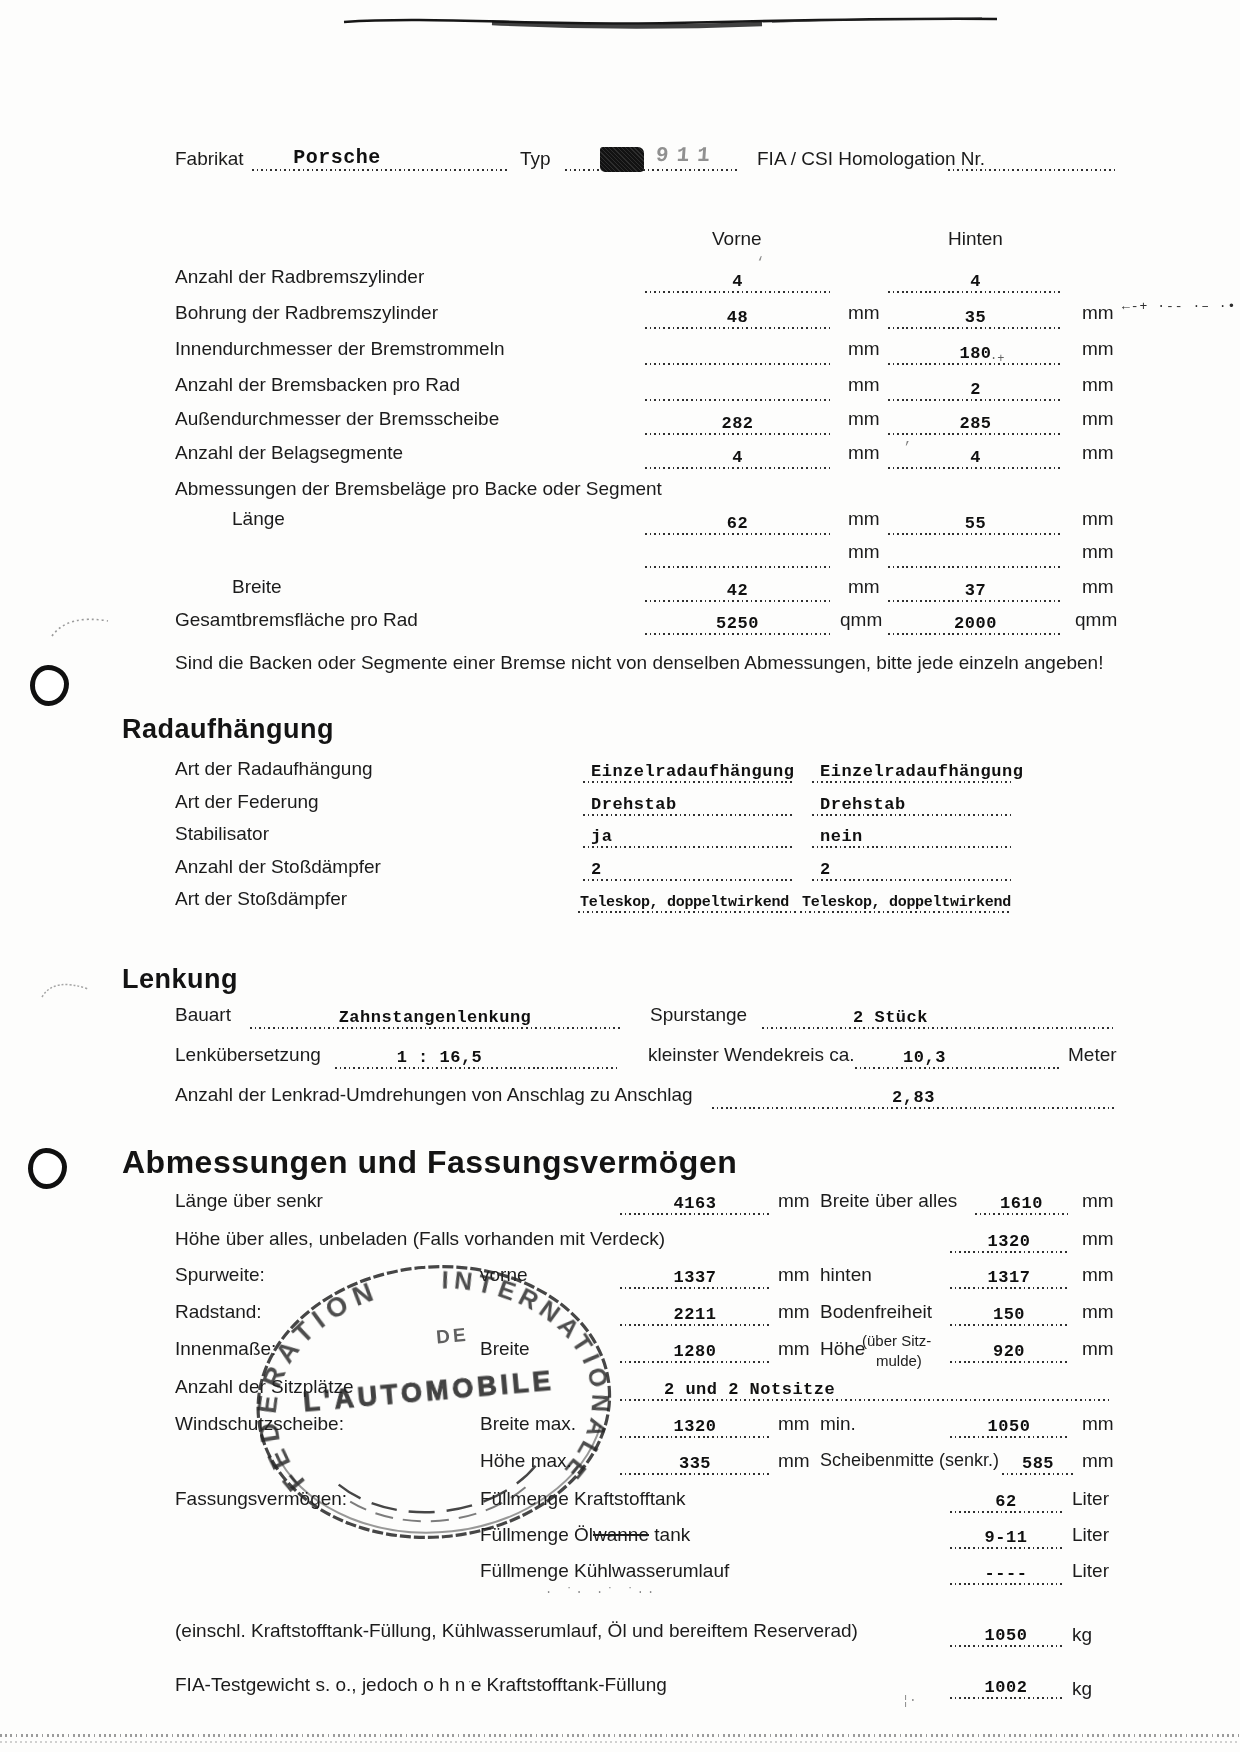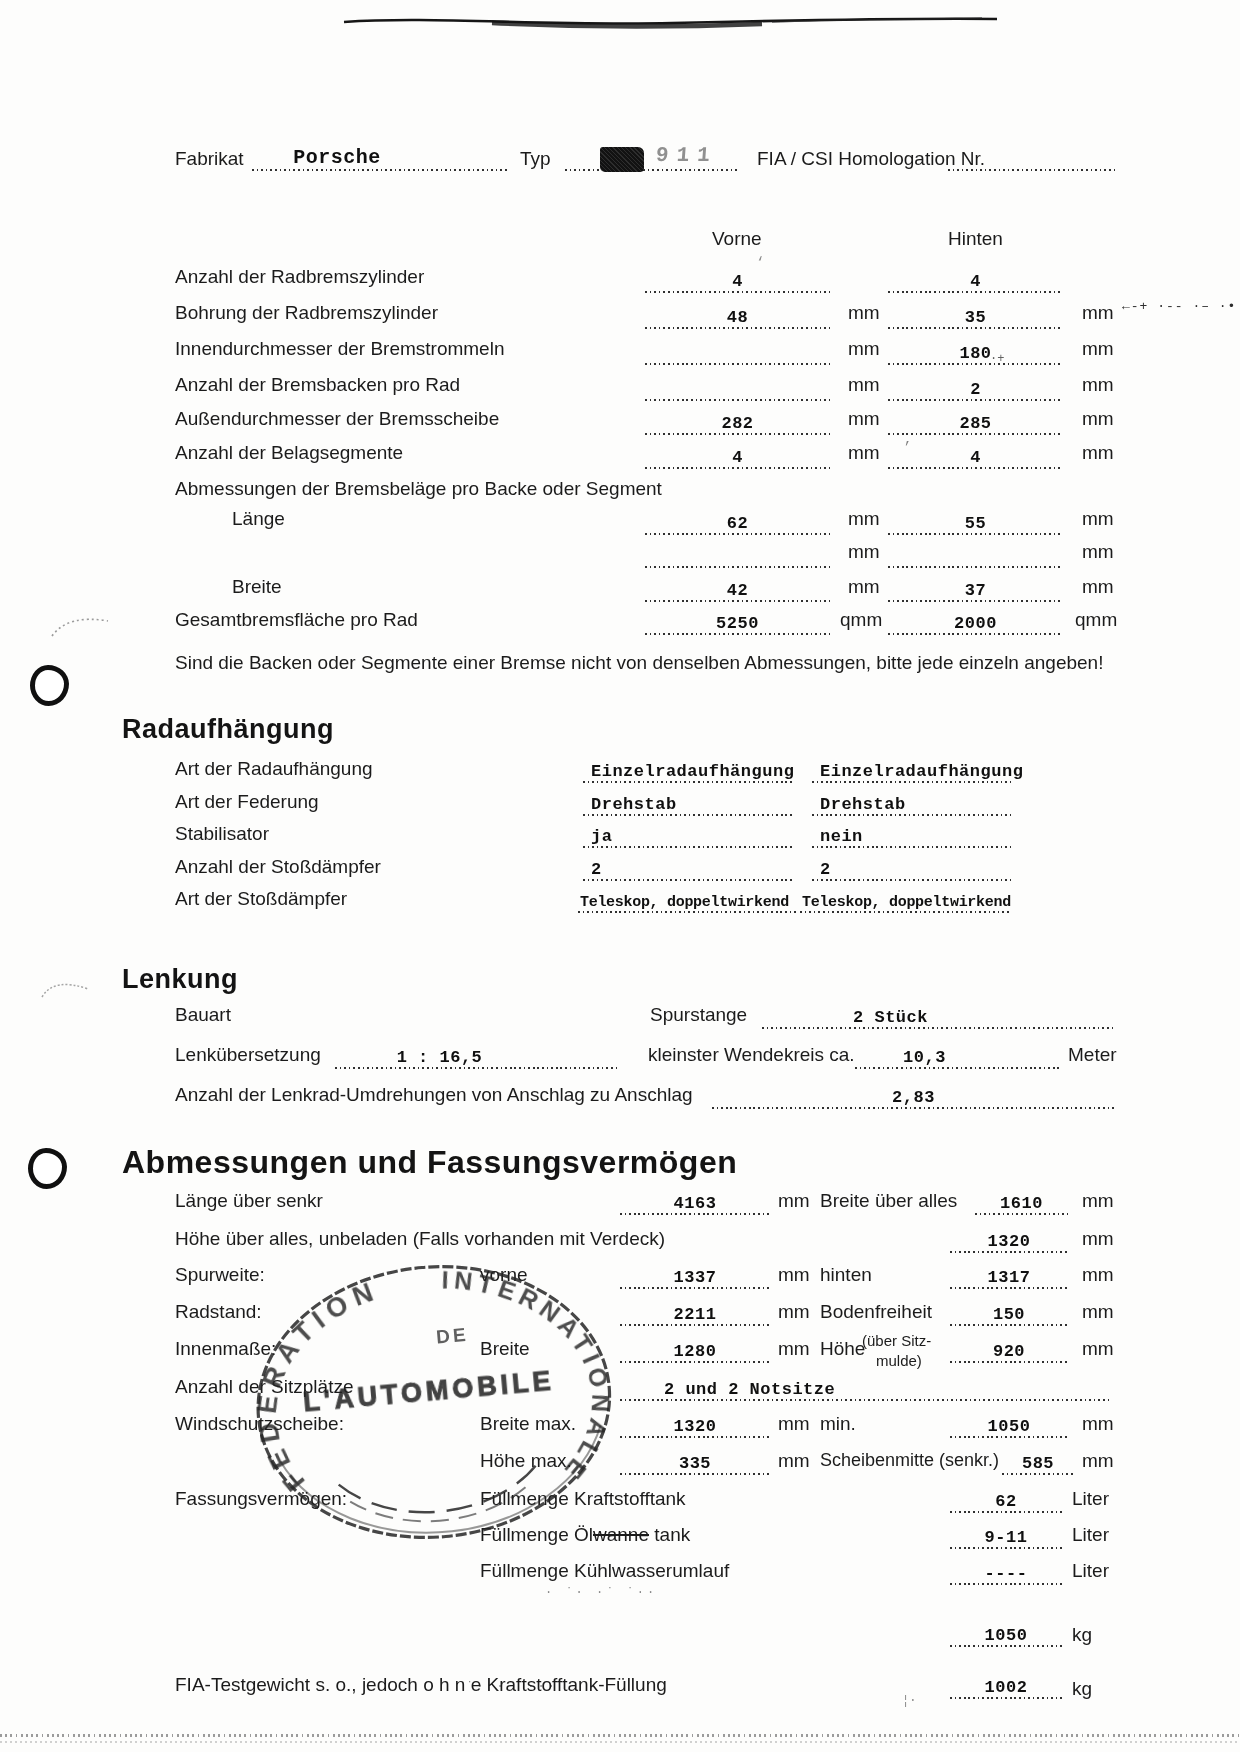--- a/index.html
+++ b/index.html
@@ -213,20 +213,23 @@
   <span class="fill jl" style="left:578px;top:882px;width:218px;padding-left:2px">
       <i class="v s15">Teleskop, doppeltwirkend</i>
     </span>
   <span class="fill jl" style="left:800px;top:882px;width:212px;padding-left:2px">
       <i class="v s15">Teleskop, doppeltwirkend</i>
     </span>
 
   <span class="sect" style="left:122px;top:964px">Lenkung</span>
 
   <span class="lbl" style="left:175px;top:1004px">Bauart</span>
+  <span class="fill" style="left:250px;top:998px;width:370px">
+      <i class="v">Zahnstangenlenkung</i>
+    </span>
   <span class="lbl" style="left:650px;top:1004px">Spurstange</span>
   <span class="fill" style="left:762px;top:998px;width:353px;padding-right:100px">
       <i class="v">2 Stück</i>
     </span>
 
   <span class="lbl" style="left:175px;top:1044px">Lenkübersetzung</span>
   <span class="fill" style="left:335px;top:1038px;width:285px;padding-right:80px">
       <i class="v">1 : 16,5</i>
     </span>
   <span class="lbl" style="left:648px;top:1044px">kleinster Wendekreis ca.</span>
@@ -338,20 +341,21 @@
   <span class="unit" style="left:1072px;top:1524px">Liter</span>
 
   <span class="lbl" style="left:480px;top:1560px">Füllmenge Kühlwasserumlauf</span>
   <span class="fill" style="left:950px;top:1554px;width:112px">
       <i class="v">----</i>
     </span>
   <span class="unit" style="left:1072px;top:1560px">Liter</span>
 
   <span class="art" style="left:545px;top:1586px;font-size:12px;letter-spacing:3px;color:#8a8a8a">· ˙·  ·˙ ˙··</span>
 
+  <span class="lbl" style="left:175px;top:1620px">(einschl. Kraftstofftank-Füllung, Kühlwasserumlauf, Öl und bereiftem Reserverad)</span>
   <span class="fill" style="left:950px;top:1616px;width:112px">
       <i class="v">1050</i>
     </span>
   <span class="unit" style="left:1072px;top:1624px">kg</span>
 
   <span class="art" style="left:466px;top:1680px;font-size:12px;letter-spacing:3px;color:#8f8f8f">˙· ·˙ ···</span>
 
   <span class="lbl" style="left:175px;top:1674px"><span class="b">FIA-Testgewicht</span><span> s. o., jedoch o h n e  Kraftstofftank-Füllung</span></span>
   <span class="fill" style="left:950px;top:1668px;width:112px">
       <i class="v">1002</i>

